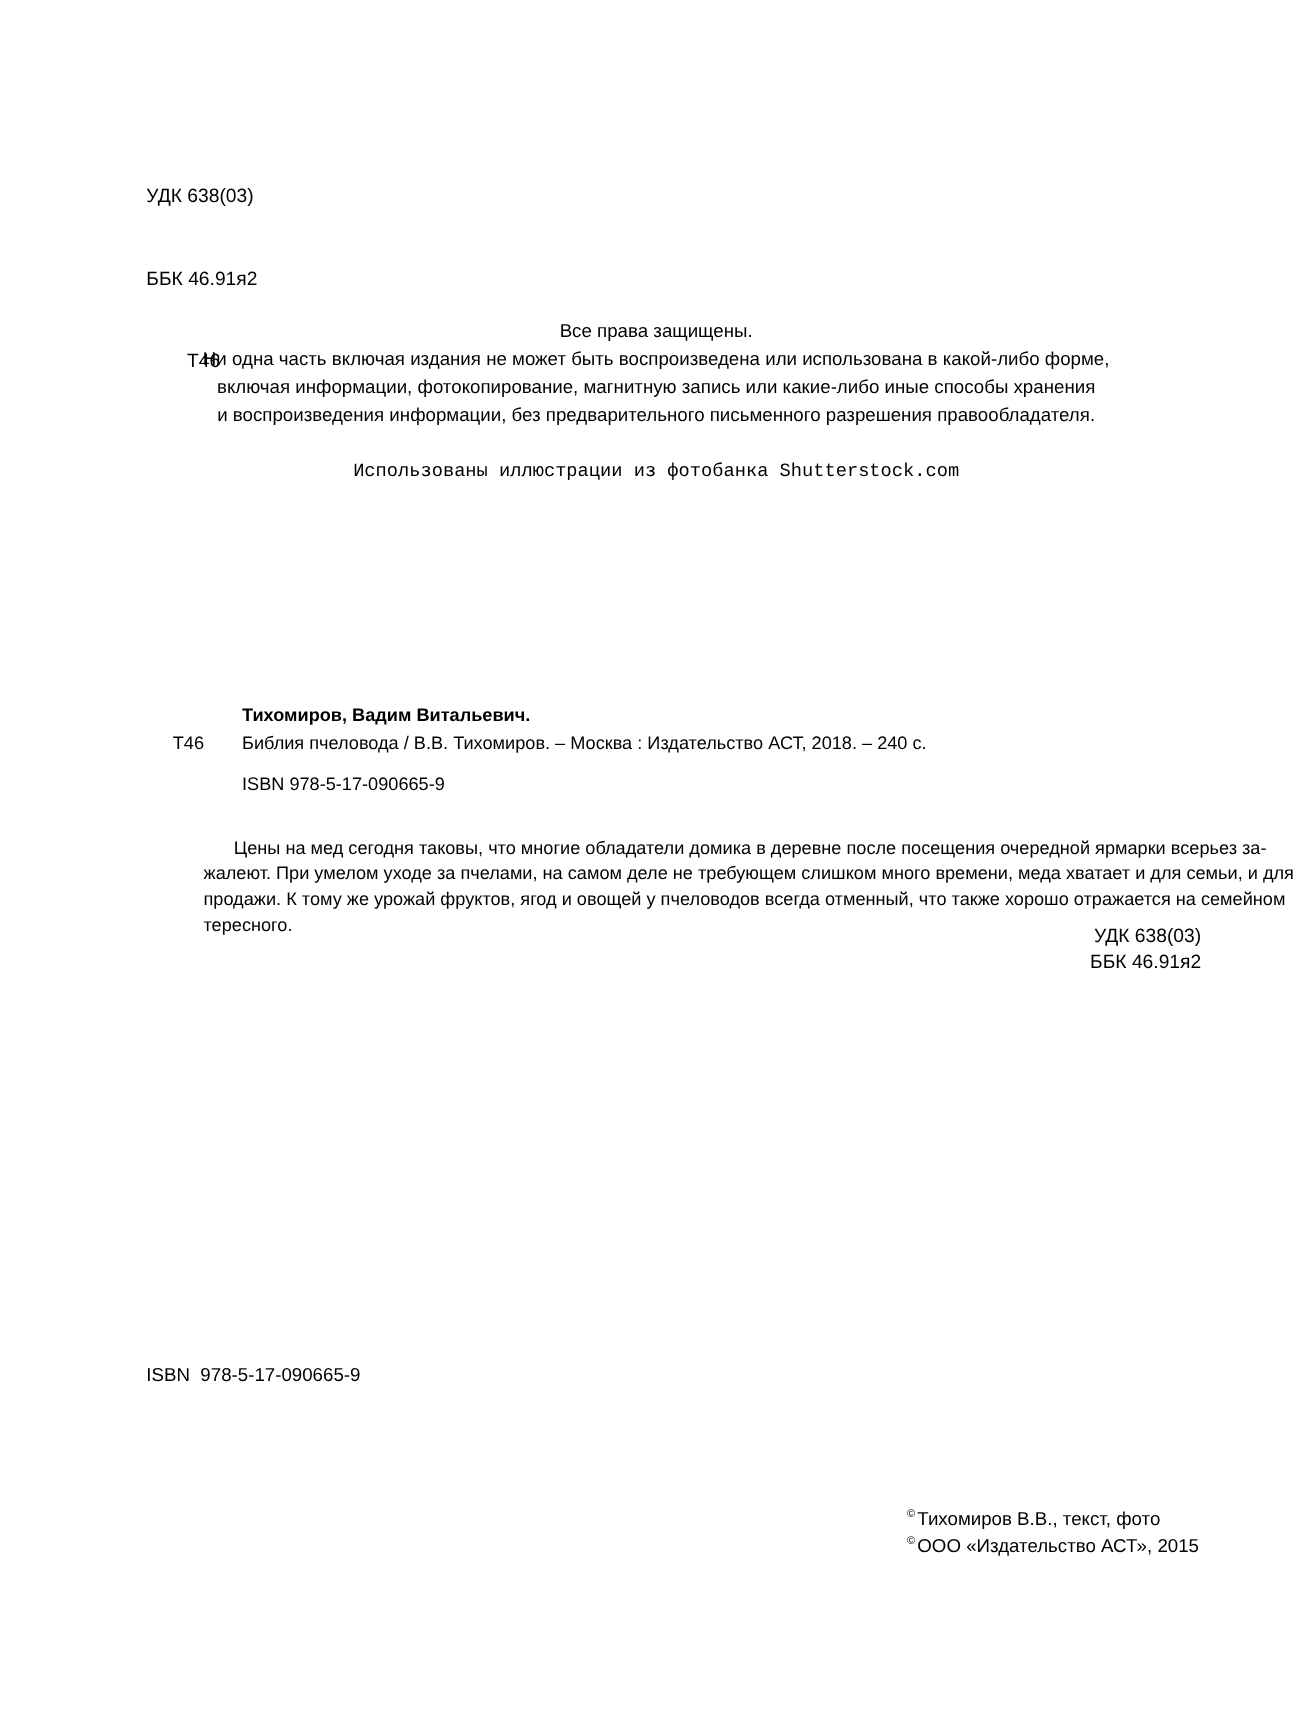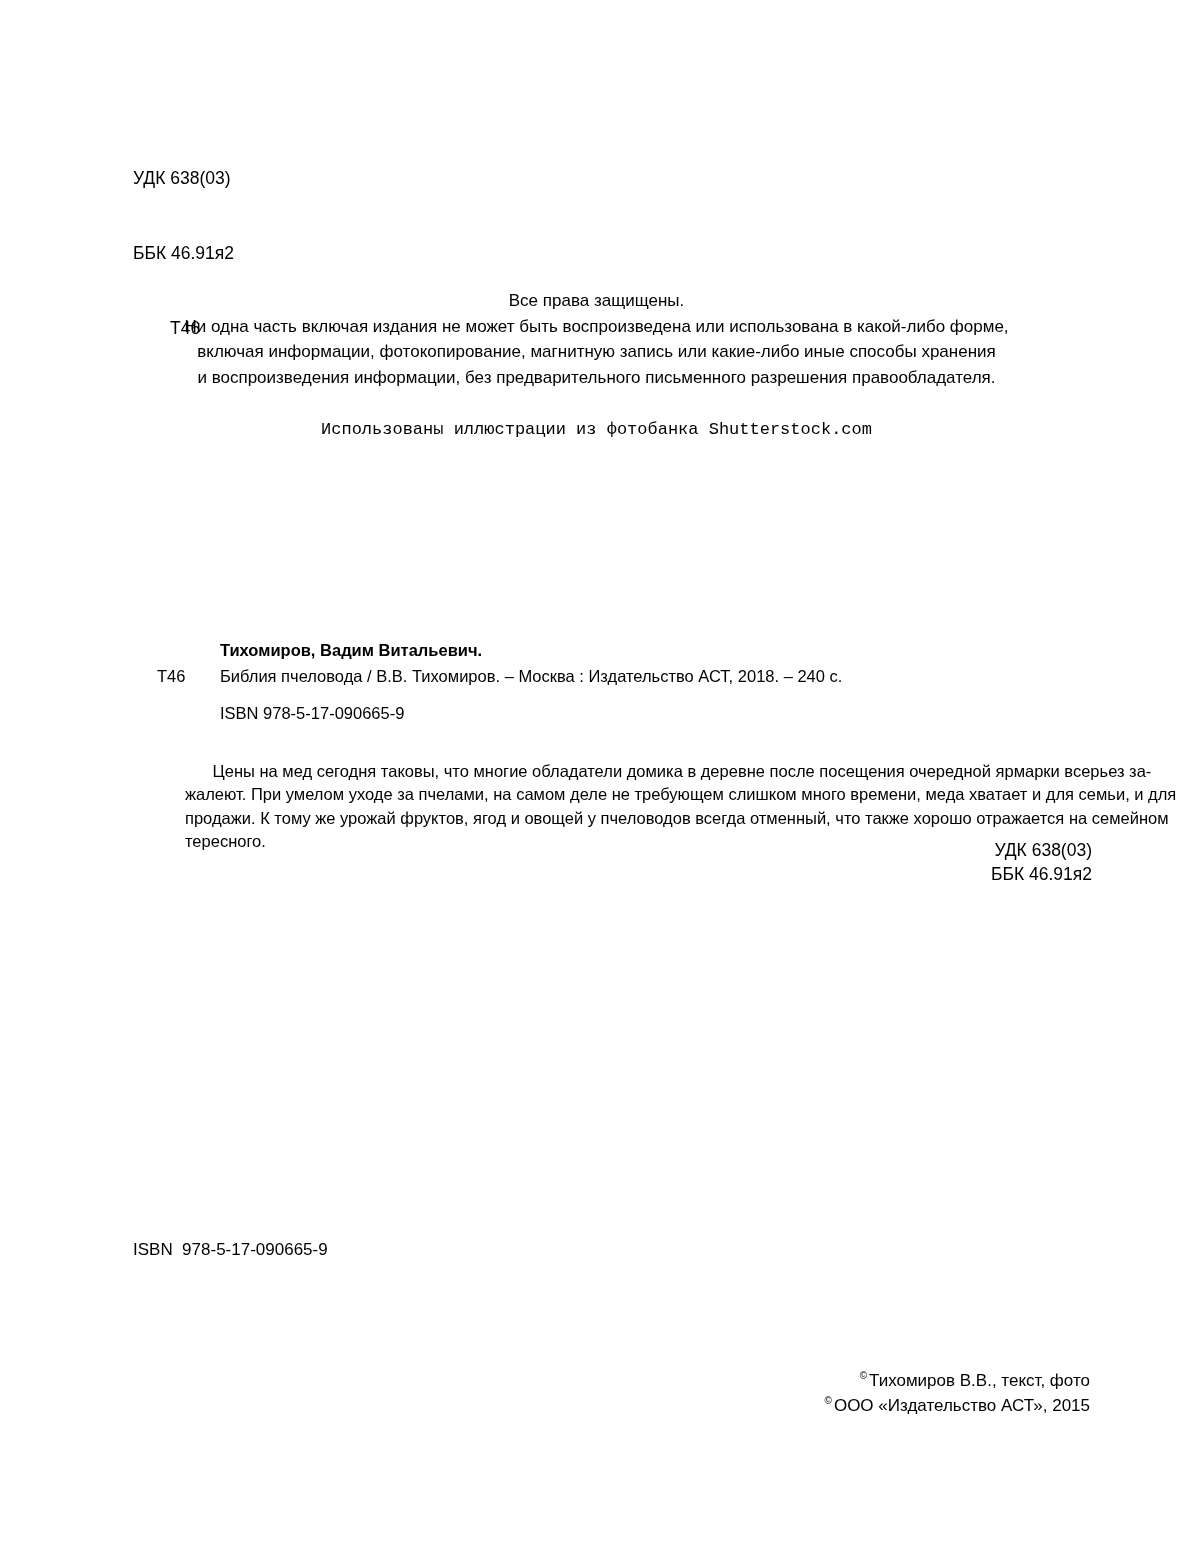--- a/index.html
+++ b/index.html
@@ -123,21 +123,21 @@
     top: 1240px;
     font-size: 17px;
     white-space: pre;
   }
 
   
   .copyright {
     position: absolute;
     right: 103px;
     top: 1368px;
-    text-align: right;
+    text-align: left;
     font-size: 17px;
     line-height: 25px;
   }
   .copyright .cline { display: block; white-space: pre; }
   .copy-mark {
     font-size: 10px;
     vertical-align: super;
     line-height: 1;
     margin-right: 2px;
   }

